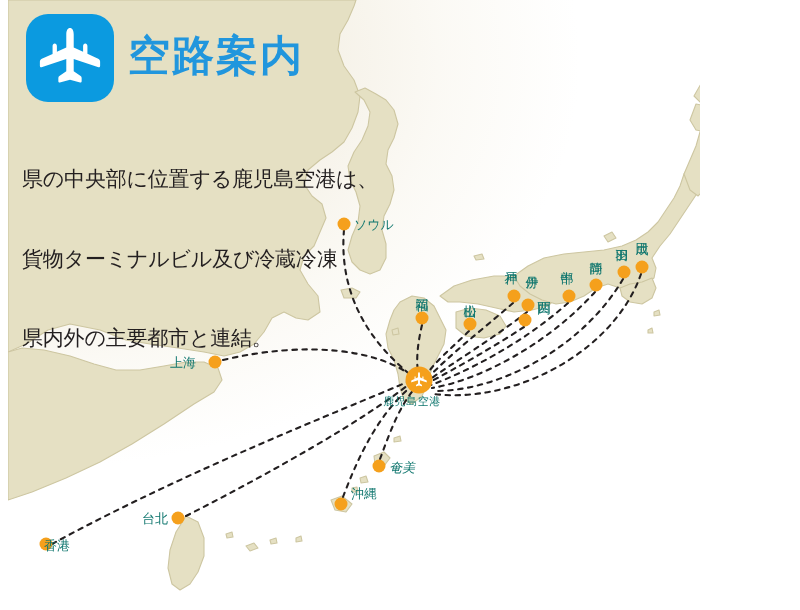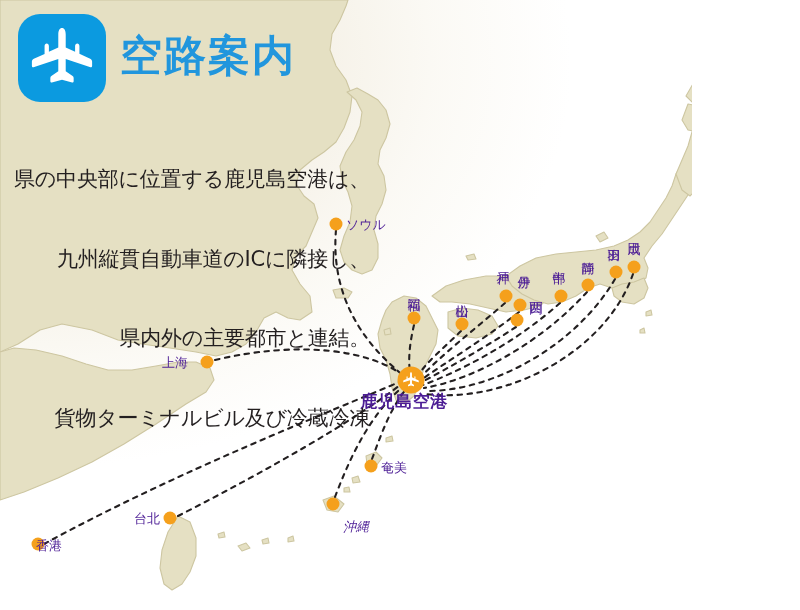--- a/index.html
+++ b/index.html
@@ -7,20 +7,21 @@
   body{
     font-family:"DejaVu Sans","Liberation Sans",sans-serif;
     -webkit-font-smoothing:antialiased;
   }
   #stage{
     position:relative;
     width:692px;height:610px;
     overflow:hidden;
     background:#ffffff;
     user-select:none;
+    margin-left:8px;
   }
   
   .bg-wash{
     position:absolute;inset:0;
     background:
       radial-gradient(680px 520px at 6% 10%, #efeadb 0%, #f3eee2 32%, rgba(248,245,236,0.55) 58%, rgba(255,255,255,0) 78%);
     pointer-events:none;
   }
   .map-layer{position:absolute;inset:0;}
   .map-layer svg{display:block;width:800px;height:610px;}
@@ -47,52 +48,52 @@
   
   .lede{
     position:absolute;left:14px;top:113px;
     z-index:6;
     color:#231f20;
     font-size:21px;
     line-height:26.5px;
     letter-spacing:-0.2px;
     white-space:pre;
   }
-  .lede div{white-space:pre;text-align:right;}
+  .lede div{white-space:pre;}
 
   
   .marker{
     position:absolute;z-index:5;
     transform:translate(-50%,-50%);
     border-radius:50%;
     background:#f5a01c;
   }
   .marker.city{width:13px;height:13px;}
   .marker.hub{
     width:27px;height:27px;
     display:flex;align-items:center;justify-content:center;
   }
   .marker.hub svg{width:17px;height:17px;display:block;}
 
   .mlabel{
     position:absolute;z-index:5;
-    color:#4c1d95;
+    color:#0f766e;
     font-size:13px;
     line-height:13.5px;
     white-space:pre;
     letter-spacing:0px;
     font-weight:normal;
   }
   .mlabel.vert{
     writing-mode:vertical-rl;
     text-orientation:upright;
     line-height:1;
   }
   .mlabel.hub{
-    font-size:17px;font-weight:bold;letter-spacing:0.5px;
+    font-size:11px;font-weight:normal;letter-spacing:0.5px;
   }
 </style>
 </head>
 <body>
 
 <div id="stage">
 
   <div class="bg-wash"></div>
 
   <div class="map-layer">
@@ -200,38 +201,37 @@
           l6.7 4.7c.6.4 1 1.1 1 1.9v3.2c0 .8-.7 1.4-1.5 1.2L32 53.1l-9.8 2.7c-.8.2-1.5-.4-1.5-1.2v-3.2
           c0-.8.4-1.5 1-1.9l6.7-4.7V32.9L4.4 40.9c-.8.3-1.6-.3-1.6-1.2v-4.1c0-1.3.7-2.3 1.9-2.9L15.1 28
           v-7.4c0-1.6 1-2.6 2.1-2.6 1.1 0 2.1 1 2.1 2.6V26l9.1-4.2V9.2C28.4 5.4 29.7 3 32 3z"></path>
       </svg>
     </div>
     <div class="title">空路案内</div>
   </div>
 
   <div class="lede">
     <div>県の中央部に位置する鹿児島空港は、</div>
-    <div>九州縦貫自動車道のICに隣接し、</div>
+    <div>貨物ターミナルビル及び冷蔵冷凍</div>
     <div>県内外の主要都市と連結。</div>
-    <div>貨物ターミナルビル及び冷蔵冷凍</div>
   </div>
 
   <div id="markers">
       <div class="marker city" style="left: 336px; top: 224px; background: rgb(245, 160, 28);"></div>
       <div class="mlabel" style="top: 218px; left: 346px;">ソウル</div>
       <div class="marker city" style="left: 207px; top: 362px; background: rgb(245, 160, 28);"></div>
       <div class="mlabel" style="top: 356px; left: 188px; transform: translateX(-100%);">上海</div>
       <div class="marker city" style="left: 38px; top: 544px; background: rgb(245, 160, 28);"></div>
       <div class="mlabel" style="top: 539px; left: 36px;">香港</div>
       <div class="marker city" style="left: 170px; top: 518px; background: rgb(245, 160, 28);"></div>
       <div class="mlabel" style="top: 512px; left: 160px; transform: translateX(-100%);">台北</div>
       <div class="marker city" style="left: 333px; top: 504px; background: rgb(245, 160, 28);"></div>
-      <div class="mlabel" style="top: 520px; left: 343px; font-style: italic;">沖縄</div>
+      <div class="mlabel" style="top: 487px; left: 343px;">沖縄</div>
       <div class="marker city" style="left: 371px; top: 466px; background: rgb(245, 160, 28);"></div>
-      <div class="mlabel" style="top: 461px; left: 381px;">奄美</div>
+      <div class="mlabel" style="top: 461px; left: 381px; font-style: italic;">奄美</div>
       <div class="marker city" style="left: 414px; top: 318px; background: rgb(245, 160, 28);"></div>
       <div class="mlabel vert" style="top: 288px; left: 414px; transform: translateX(-50%);">福岡</div>
       <div class="marker city" style="left: 462px; top: 324px; background: rgb(245, 160, 28);"></div>
       <div class="mlabel vert" style="top: 294px; left: 462px; transform: translateX(-50%);">松山</div>
       <div class="marker city" style="left: 506px; top: 296px; background: rgb(245, 160, 28);"></div>
       <div class="mlabel vert" style="top: 261px; left: 503px; transform: translateX(-50%);">神戸</div>
       <div class="marker city" style="left: 520px; top: 305px; background: rgb(245, 160, 28);"></div>
       <div class="mlabel vert" style="top: 266px; left: 524px; transform: translateX(-50%);">伊丹</div>
       <div class="marker city" style="left: 517px; top: 320px; background: rgb(245, 160, 28);"></div>
       <div class="mlabel vert" style="top: 292px; left: 536px; transform: translateX(-50%);">関西</div>

